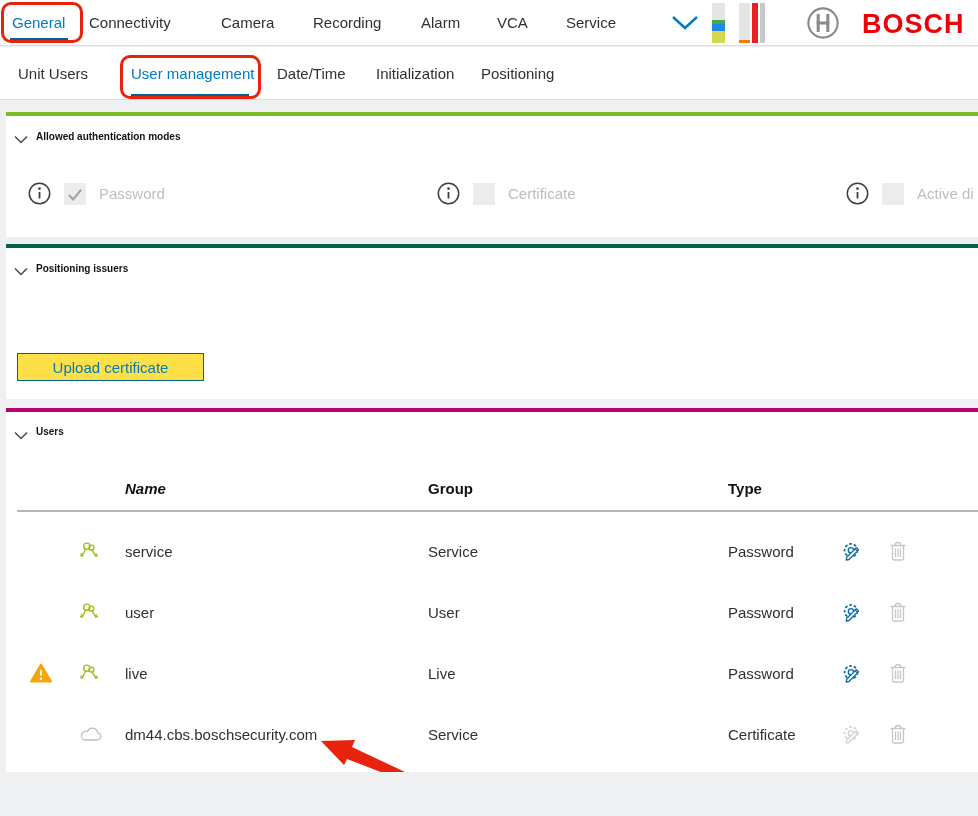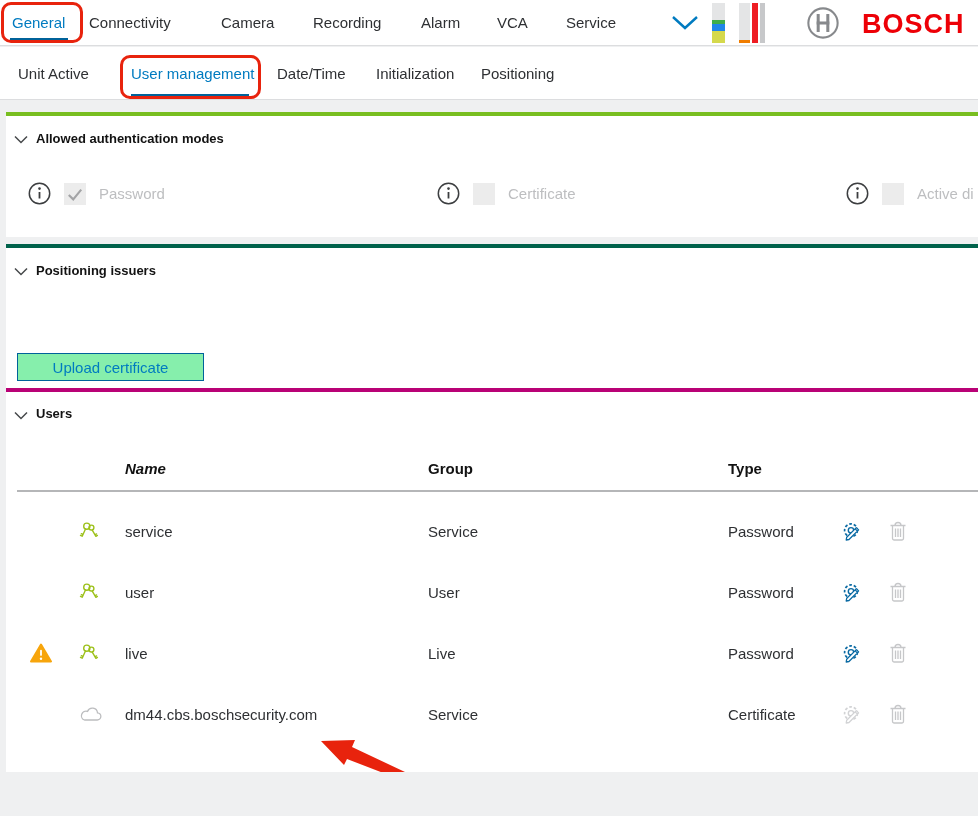--- a/index.html
+++ b/index.html
@@ -17,31 +17,31 @@
   .subnav { position:absolute; left:0; top:47px; width:978px; height:53px; background:#fff; border-bottom:1px solid #dcdddf; z-index:2; }
   .subnav .tab { top:18px; }
 
   
   .redbox { position:absolute; border:3px solid #e8230d; border-radius:10px; z-index:10; pointer-events:none; }
   #arrow-layer { position:absolute; left:0; top:0; z-index:40; pointer-events:none; }
 
   
   .card { position:absolute; left:6px; right:0; background:#fff; border-top:4px solid #888; }
   .sec-chevron { position:absolute; left:8px; top:19px; }
-  .sec-title { position:absolute; left:30px; top:15px; font-size:13px; font-weight:bold; color:#121212; white-space:nowrap; }
+  .sec-title { position:absolute; left:30px; top:15px; font-size:10px; font-weight:bold; color:#121212; white-space:nowrap; }
 
   
   .opt { position:absolute; top:66px; display:flex; align-items:center; gap:13px; }
   .chk { width:22px; height:22px; background:#ececec; display:flex; align-items:center; justify-content:center; }
   .chk svg { display:none; }
   .chk.checked svg { display:block; }
   .opt-label { font-size:15px; color:#bdbec0; white-space:nowrap; }
 
   
-  .btn { position:absolute; width:187px; height:28px; background:#86efac; border:1px solid #00629a; color:#007bc0; font-size:15px; display:flex; align-items:center; justify-content:center; cursor:pointer; white-space:nowrap; }
+  .btn { position:absolute; width:187px; height:28px; background:#fde047; border:1px solid #00629a; color:#007bc0; font-size:15px; display:flex; align-items:center; justify-content:center; cursor:pointer; white-space:nowrap; }
 
   
   .th { position:absolute; top:68px; font-size:15px; font-weight:bold; color:#121212; }
   .th-name { left:119px;font-style:italic; } .th-group { left:422px; } .th-type { left:722px; }
   .tbl-divider { position:absolute; left:11px; right:0; top:98px; height:2px; background:#b5b6b8; }
   .row { position:absolute; left:0; right:0; height:61px; }
   .row > * { position:absolute; top:50%; transform:translateY(-50%); }
   .c-warn { left:24px; } .c-icon { left:72px; } .c-name { left:119px; }
   .c-group { left:422px; } .c-type { left:722px; } .c-gear { left:834px; cursor:pointer; } .c-trash { left:882px; cursor:pointer; }
   .cell-text { font-size:15px; color:#2e3033; white-space:nowrap; }
@@ -86,21 +86,21 @@
     <svg style="position:absolute; left:806px; top:6px;" width="34" height="34" viewBox="0 0 36 36">
       <circle cx="18" cy="18" r="15.5" fill="none" stroke="#87898c" stroke-width="2.2"></circle>
       <rect x="11.3" y="8.5" width="3.2" height="19" fill="#87898c"></rect>
       <rect x="21.5" y="8.5" width="3.2" height="19" fill="#87898c"></rect>
       <rect x="11.3" y="16.4" width="13.4" height="3.2" fill="#87898c"></rect>
     </svg>
     <div style="position:absolute; left:862px; top:9px; font-size:27px; font-weight:bold; letter-spacing:1px; color:#ed0007;">BOSCH</div>
   </div>
 
   <div class="subnav">
-    <div class="tab" style="left:18px">Unit Active</div>
+    <div class="tab" style="left:18px">Unit Users</div>
     <div class="tab active" style="left:131px">User management</div>
     <div class="tab-underline" style="left:131px; top:47px; width:118px;"></div>
     <div class="tab" style="left:277px">Date/Time</div>
     <div class="tab" style="left:376px">Initialization</div>
     <div class="tab" style="left:481px">Positioning</div>
   </div>
 
   <div class="redbox" style="left:1px; top:2px; width:82px; height:41px;"></div>
   <div class="redbox" style="left:120px; top:55px; width:141px; height:44px;"></div>
 
@@ -150,21 +150,21 @@
   </div>
 
   <div class="card" style="top: 244px; height: 155px; border-top-color: rgb(0, 98, 75);">
     <svg class="sec-chevron" width="14" height="9" viewBox="0 0 14 9">
       <polyline points="1,1.5 7,7.5 13,1.5" fill="none" stroke="#46484a" stroke-width="1.5"></polyline>
     </svg>
     <div class="sec-title">Positioning issuers</div>
     <div class="btn" style="left:11px; top:105px;">Upload certificate</div>
   </div>
 
-  <div class="card" style="top: 388px; height: 408px; border-top-color: rgb(185, 2, 118);">
+  <div class="card" style="top: 408px; height: 408px; border-top-color: rgb(185, 2, 118);">
     <svg class="sec-chevron" width="14" height="9" viewBox="0 0 14 9">
       <polyline points="1,1.5 7,7.5 13,1.5" fill="none" stroke="#46484a" stroke-width="1.5"></polyline>
     </svg>
     <div class="sec-title" style="top:14px;">Users</div>
 
     <div class="th th-name">Name</div>
     <div class="th th-group">Group</div>
     <div class="th th-type">Type</div>
     <div class="tbl-divider"></div>
 

